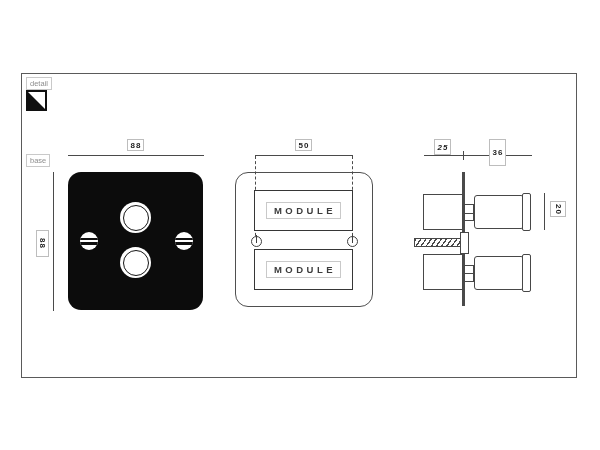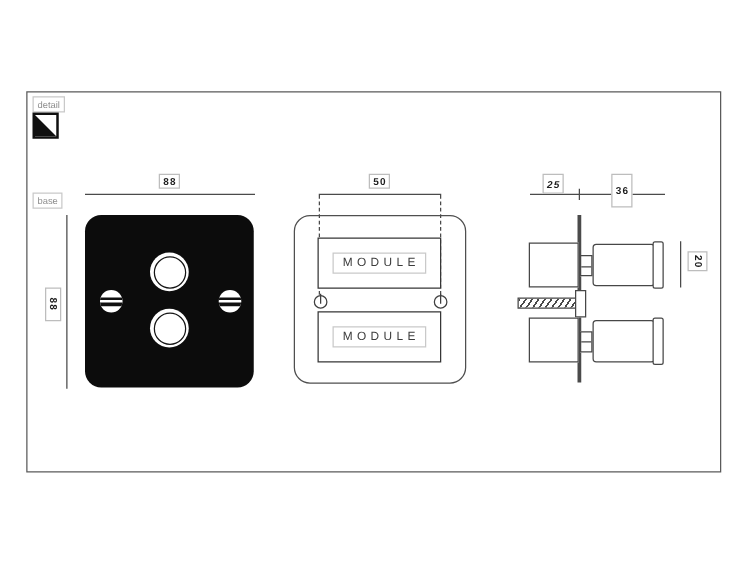--- a/index.html
+++ b/index.html
@@ -25,21 +25,21 @@
     font-size:8px;font-weight:bold;color:#1d1d1d;letter-spacing:1px;white-space:nowrap;}
   .hline{height:1px;background:#4a4a4a;}
   .vline{width:1px;background:#4a4a4a;}
   .dashline{width:0;border-left:1px dashed #4a4a4a;}
   .plate-front{background:#0c0c0c;border-radius:13px;}
   .knob{background:#fff;border-radius:50%;}
   .knob-ring{left:2.5px;top:2.5px;right:2.5px;bottom:2.5px;border:1.5px solid #161616;border-radius:50%;}
   .screw-front{background:#fff;border-radius:50%;overflow:hidden;}
   .screw-slot{left:0;right:0;height:2.4px;background:#101010;}
   .plate-outline{background:#fff;border:1.5px solid #4f4f4f;border-radius:13px;}
-  .module-rect{background:#fff;border:1.5px solid #363636;display:flex;align-items:center;justify-content:center;}
+  .module-rect{background:#fff;border:1.5px solid #363636;display:flex;align-items:center;justify-content:center;font-weight:bold;}
   .module-tag{
     position:static;border:1px solid #c9c9c9;background:#fff;color:#3c3c3c;
     font-size:9.5px;letter-spacing:3.5px;padding:2.5px 4px 2.5px 7px;line-height:10px;white-space:nowrap;
   }
   .screw-side{background:#fff;border:1.2px solid #3f3f3f;border-radius:50%;}
   .screw-vslot{left:50%;top:-1.5px;width:1.2px;height:7.5px;background:#3f3f3f;}
   .part{background:#fff;border:1.5px solid #474747;}
   .neck{background:#fff;border:1.3px solid #474747;}
   .neck-divider{left:0;right:0;top:50%;height:1.3px;background:#474747;}
   .rod{

